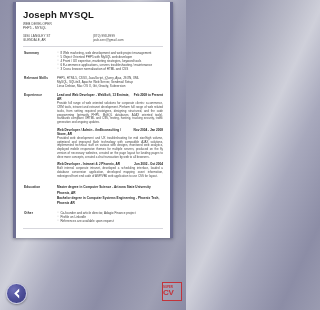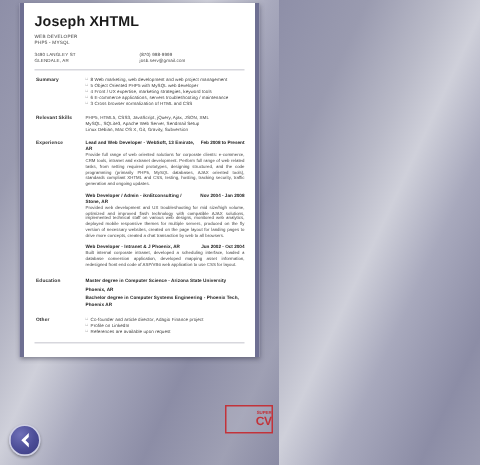--- a/index.html
+++ b/index.html
@@ -69,45 +69,45 @@
     position:absolute; left:6px; bottom:6px;
     width:21px; height:21px; border-radius:50%;
     background:radial-gradient(circle at 35% 30%,#6f70b8 0%,#4b4c96 55%,#3a3b7e 100%);
     border:1.5px solid #cfd0e4;
     display:flex; align-items:center; justify-content:center;
     box-shadow:0 1px 2px rgba(0,0,0,.35);
   }
   .back-btn svg { display:block; }
 
   .cv-logo {
-    position:absolute; right:4px; bottom:21px;
-    width:32px; height:19px;
+    position:absolute; right:4px; bottom:9px;
+    width:20px; height:19px;
     border:1.6px solid #c2333a;
     display:flex; flex-direction:column;
-    align-items:flex-end; justify-content:center;
+    align-items:flex-start; justify-content:center;
     background:rgba(255,255,255,.10);
   }
   .cv-logo .cv-top {
     font-size:3px; font-weight:bold; color:#c2333a;
     line-height:3.4px; letter-spacing:-.1px;
   }
   .cv-logo .cv-main {
     font-size:8px; font-weight:bold; color:#c2333a;
     line-height:8px; letter-spacing:-.3px;
   }
 </style>
 </head>
 <body>
 
 <div id="app">
 
   <div class="sheet">
 
     <div>
-      <div class="name">Joseph XHTML</div>
+      <div class="name">Joseph MYSQL</div>
       <div class="role">WEB DEVELOPER</div>
       <div class="status">PHP5 - MYSQL</div>
 
       <div class="contact">
         <div class="contact-col">
           <div class="contact-line">3490 LANGLEY ST</div>
           <div class="contact-line">GLENDALE, AR</div>
         </div>
         <div class="contact-col">
           <div class="contact-line">(870) 998-9999</div>

